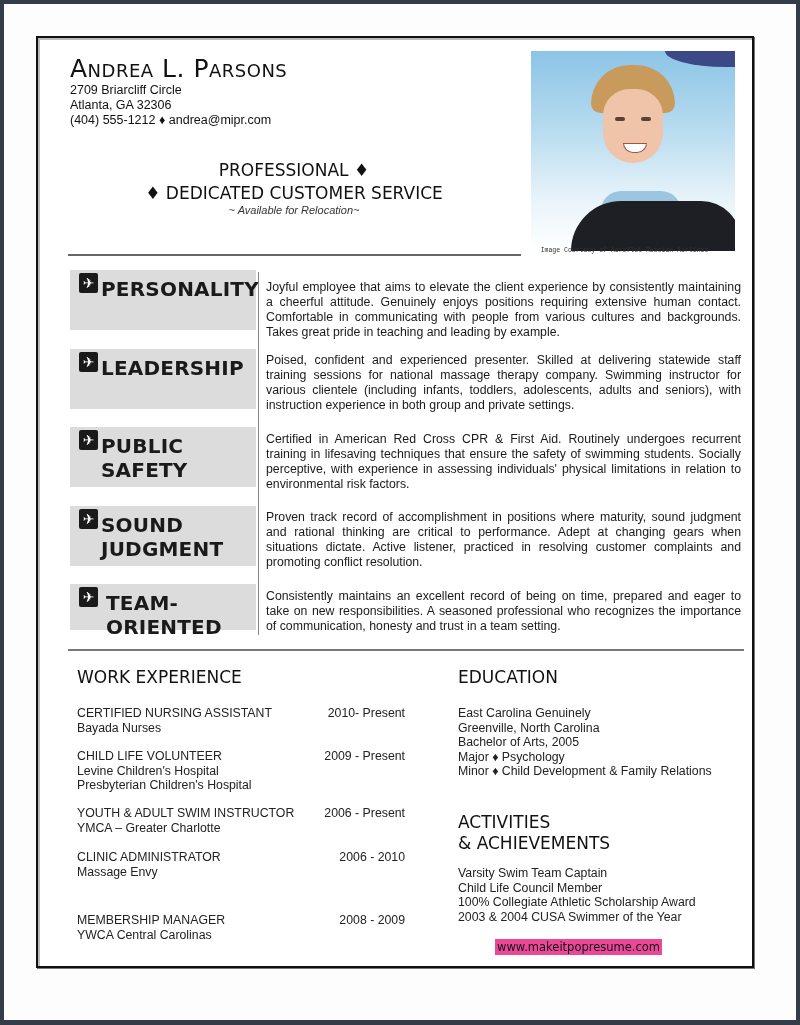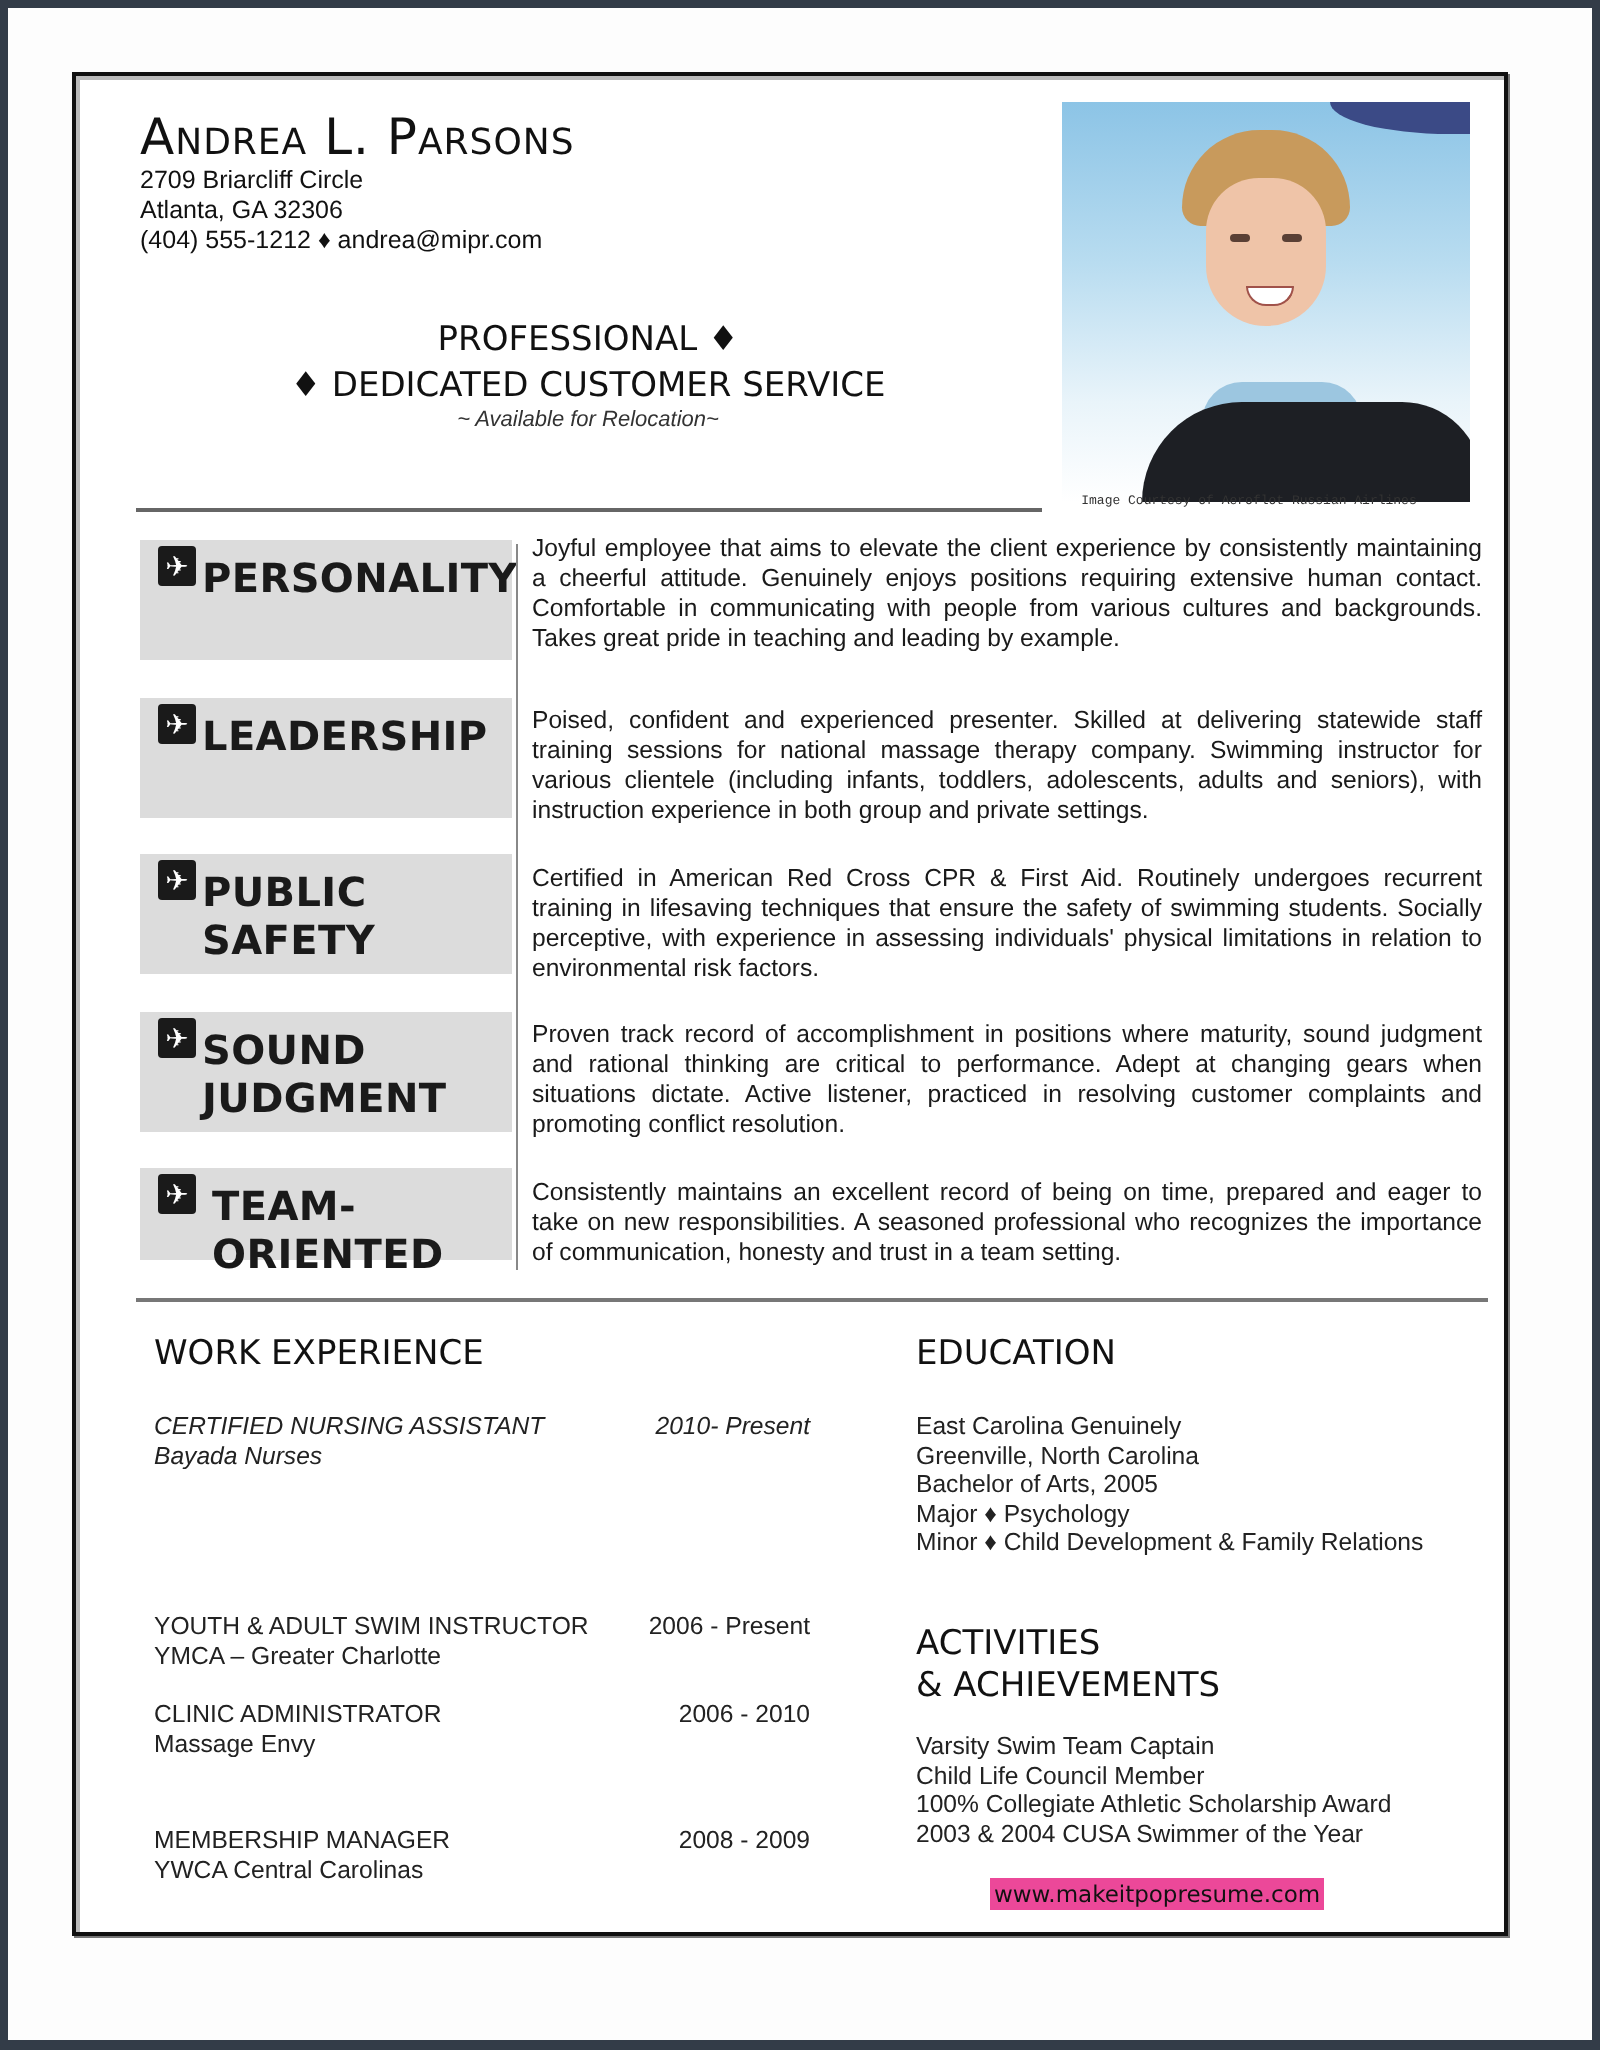--- a/index.html
+++ b/index.html
@@ -102,21 +102,21 @@
     <div class="eye1"></div>
     <div class="eye2"></div>
     <div class="smile"></div>
   </div>
   <div class="photo-caption">Image Courtesy of Aeroflot Russian Airlines</div>
 
   <div class="skill-label" style="top:266px;">
     <span class="icon">✈</span>
     <span class="lbl">PERSONALITY</span>
   </div>
-  <div class="skill-text" style="top:263px;">Joyful employee that aims to elevate the client experience by consistently maintaining a cheerful attitude.  Genuinely enjoys positions requiring extensive human contact.  Comfortable in communicating with people from various cultures and backgrounds.  Takes great pride in teaching and leading by example.</div>
+  <div class="skill-text" style="top:276px;">Joyful employee that aims to elevate the client experience by consistently maintaining a cheerful attitude.  Genuinely enjoys positions requiring extensive human contact.  Comfortable in communicating with people from various cultures and backgrounds.  Takes great pride in teaching and leading by example.</div>
 
   <div class="skill-label" style="top:345px;">
     <span class="icon">✈</span>
     <span class="lbl">LEADERSHIP</span>
   </div>
   <div class="skill-text" style="top:349px;">Poised, confident and experienced presenter.  Skilled at delivering statewide staff training sessions for national massage therapy company.  Swimming instructor for various clientele (including infants, toddlers, adolescents, adults and seniors), with instruction experience in both group and private settings.</div>
 
   <div class="skill-label" style="top:423px;">
     <span class="icon">✈</span>
     <span class="lbl">PUBLIC SAFETY</span>
@@ -133,24 +133,30 @@
     <span class="icon">✈</span>
     <span class="lbl" style="left:36px;">TEAM-ORIENTED</span>
   </div>
   <div class="skill-text" style="top:585px;">Consistently maintains an excellent record of being on time, prepared and eager to take on new responsibilities.  A seasoned professional who recognizes the importance of communication, honesty and trust in a team setting.</div>
 
   <div class="skill-divider"></div>
   <div class="rule-mid"></div>
 
   <div class="sec-head" style="left:73px; top:663px;">WORK EXPERIENCE</div>
 
-  <div class="job" style="top:702px;font-style:italic;">
+  <div class="job" style="top:702px;">
     <span class="title">CERTIFIED NURSING ASSISTANT</span>
     <span class="dates">2010- Present</span>
     <div>Bayada Nurses</div>
+  </div>
+  <div class="job" style="top:745px;">
+    <span class="title">CHILD LIFE VOLUNTEER</span>
+    <span class="dates">2009 - Present</span>
+    <div>Levine Children's Hospital</div>
+    <div>Presbyterian Children's Hospital</div>
   </div>
   <div class="job" style="top:802px;">
     <span class="title">YOUTH &amp; ADULT SWIM INSTRUCTOR</span>
     <span class="dates">2006 - Present</span>
     <div>YMCA – Greater Charlotte</div>
   </div>
   <div class="job" style="top:846px;">
     <span class="title">CLINIC ADMINISTRATOR</span>
     <span class="dates">2006 - 2010</span>
     <div>Massage Envy</div>

